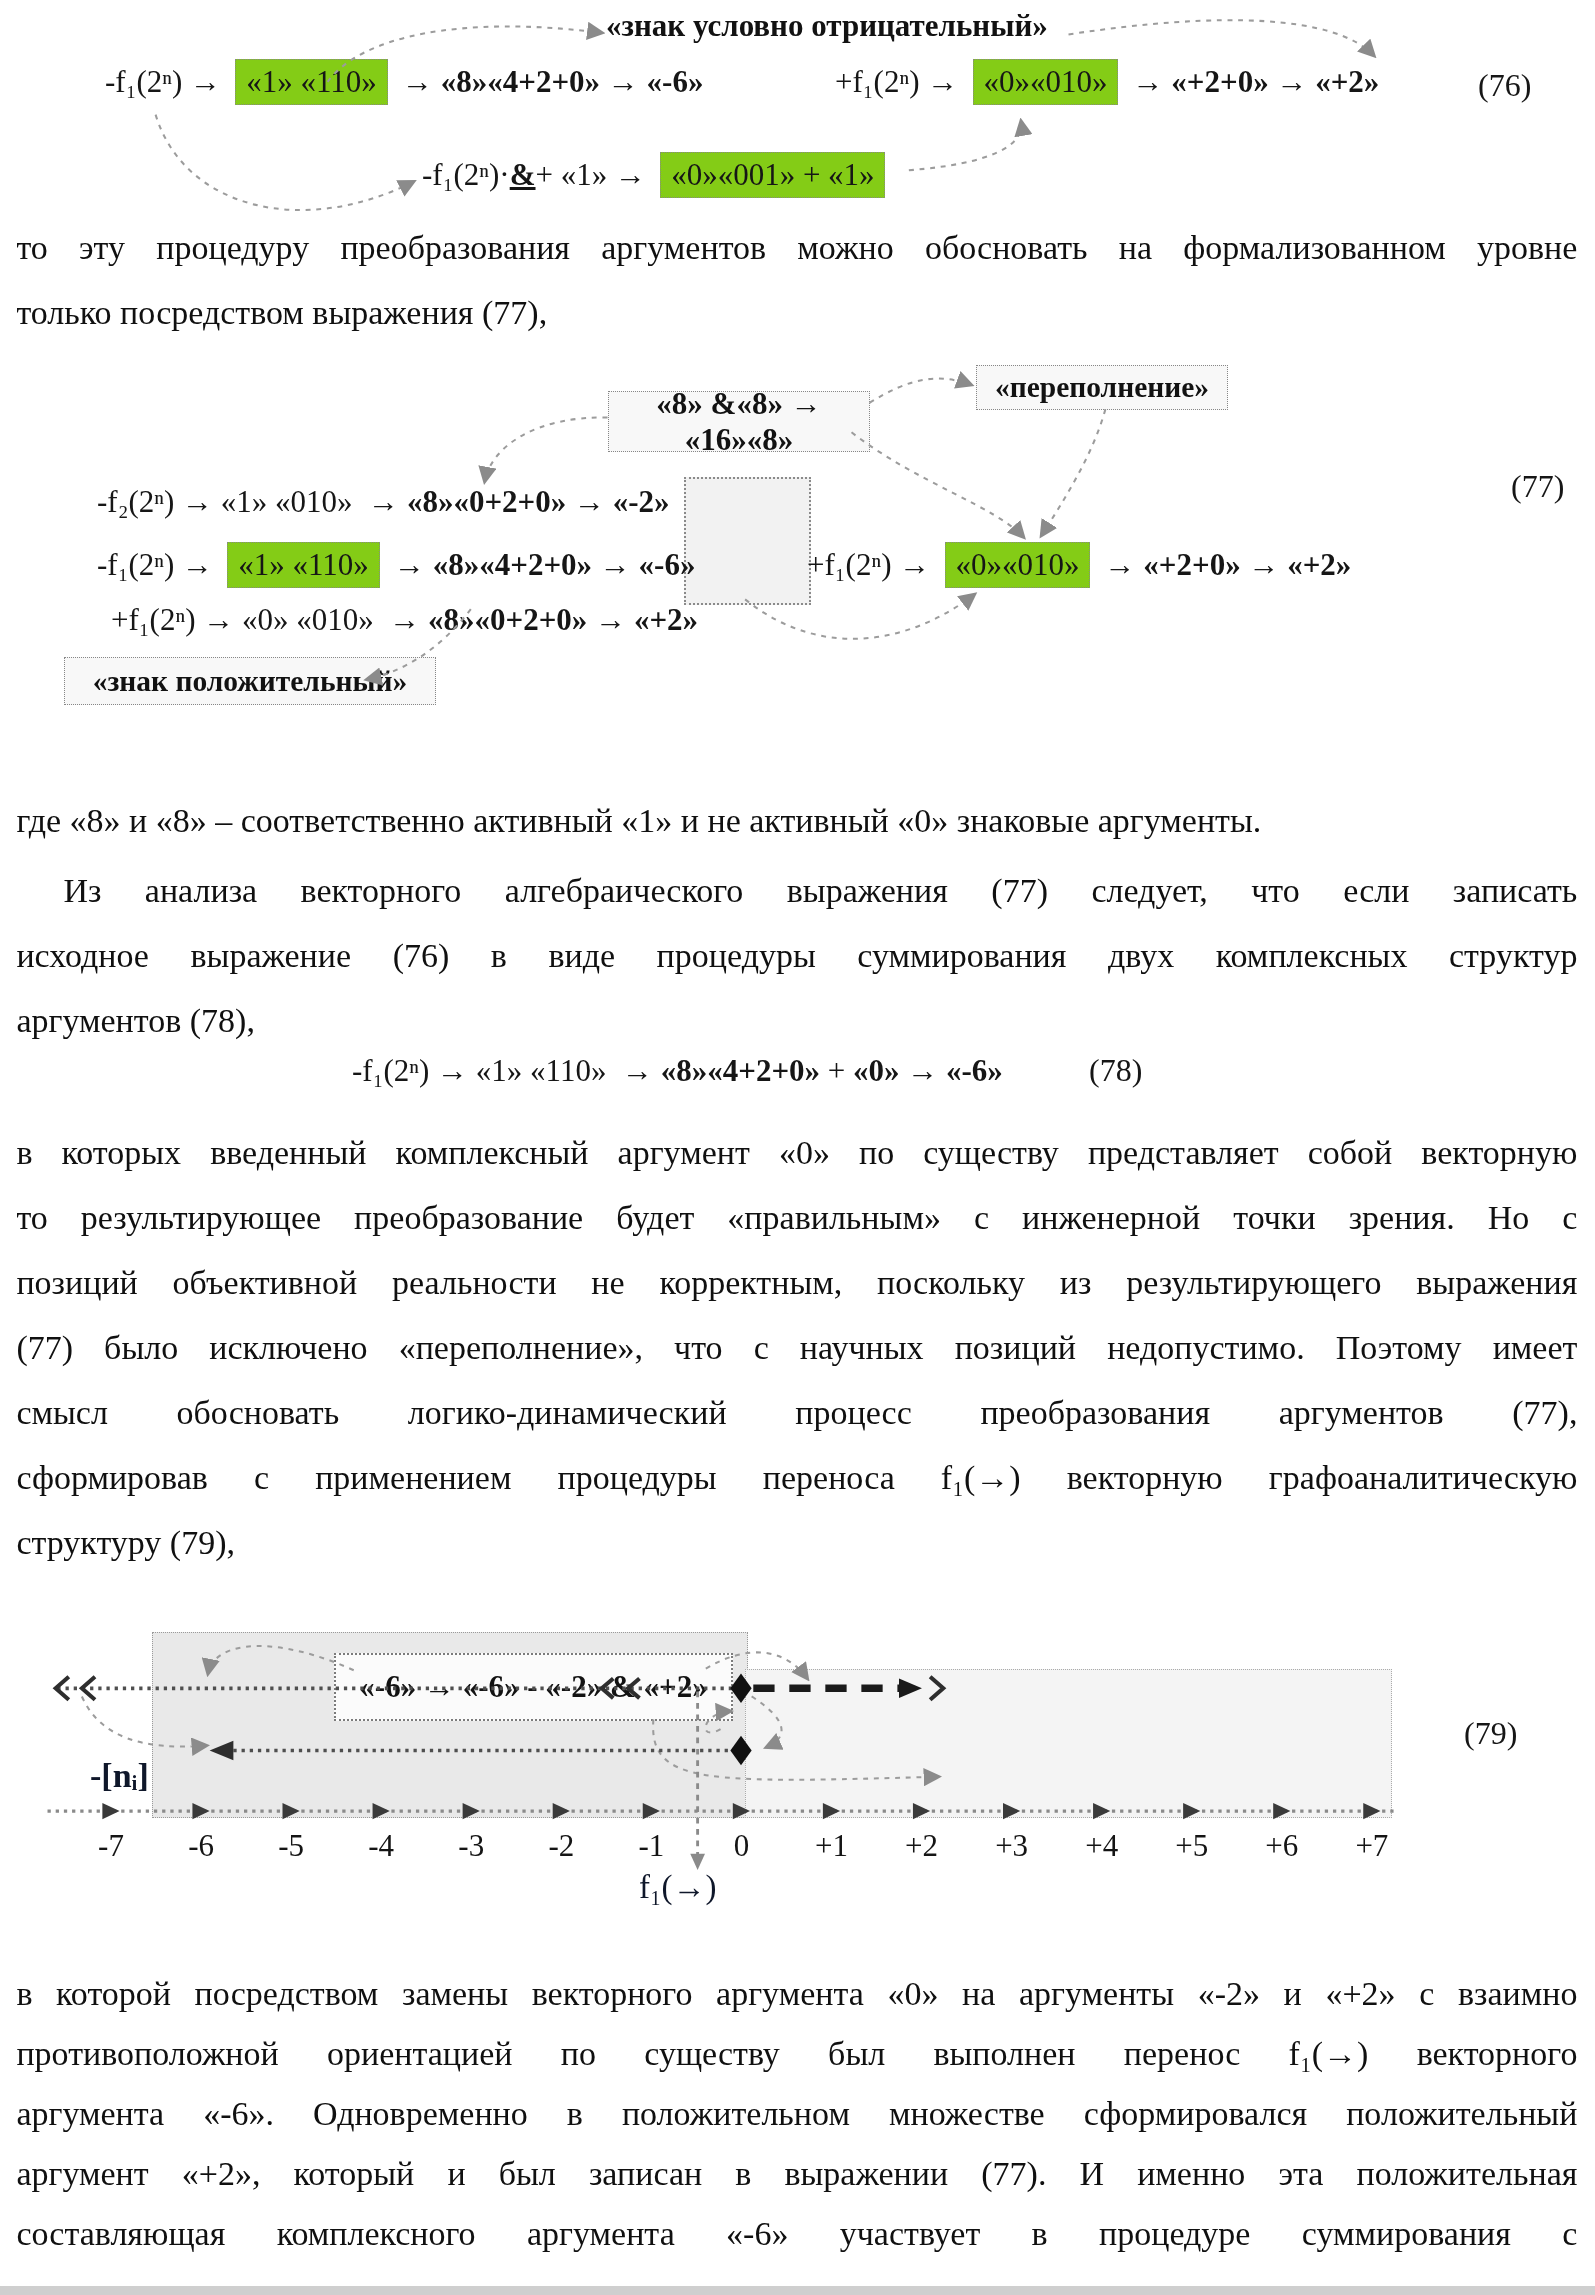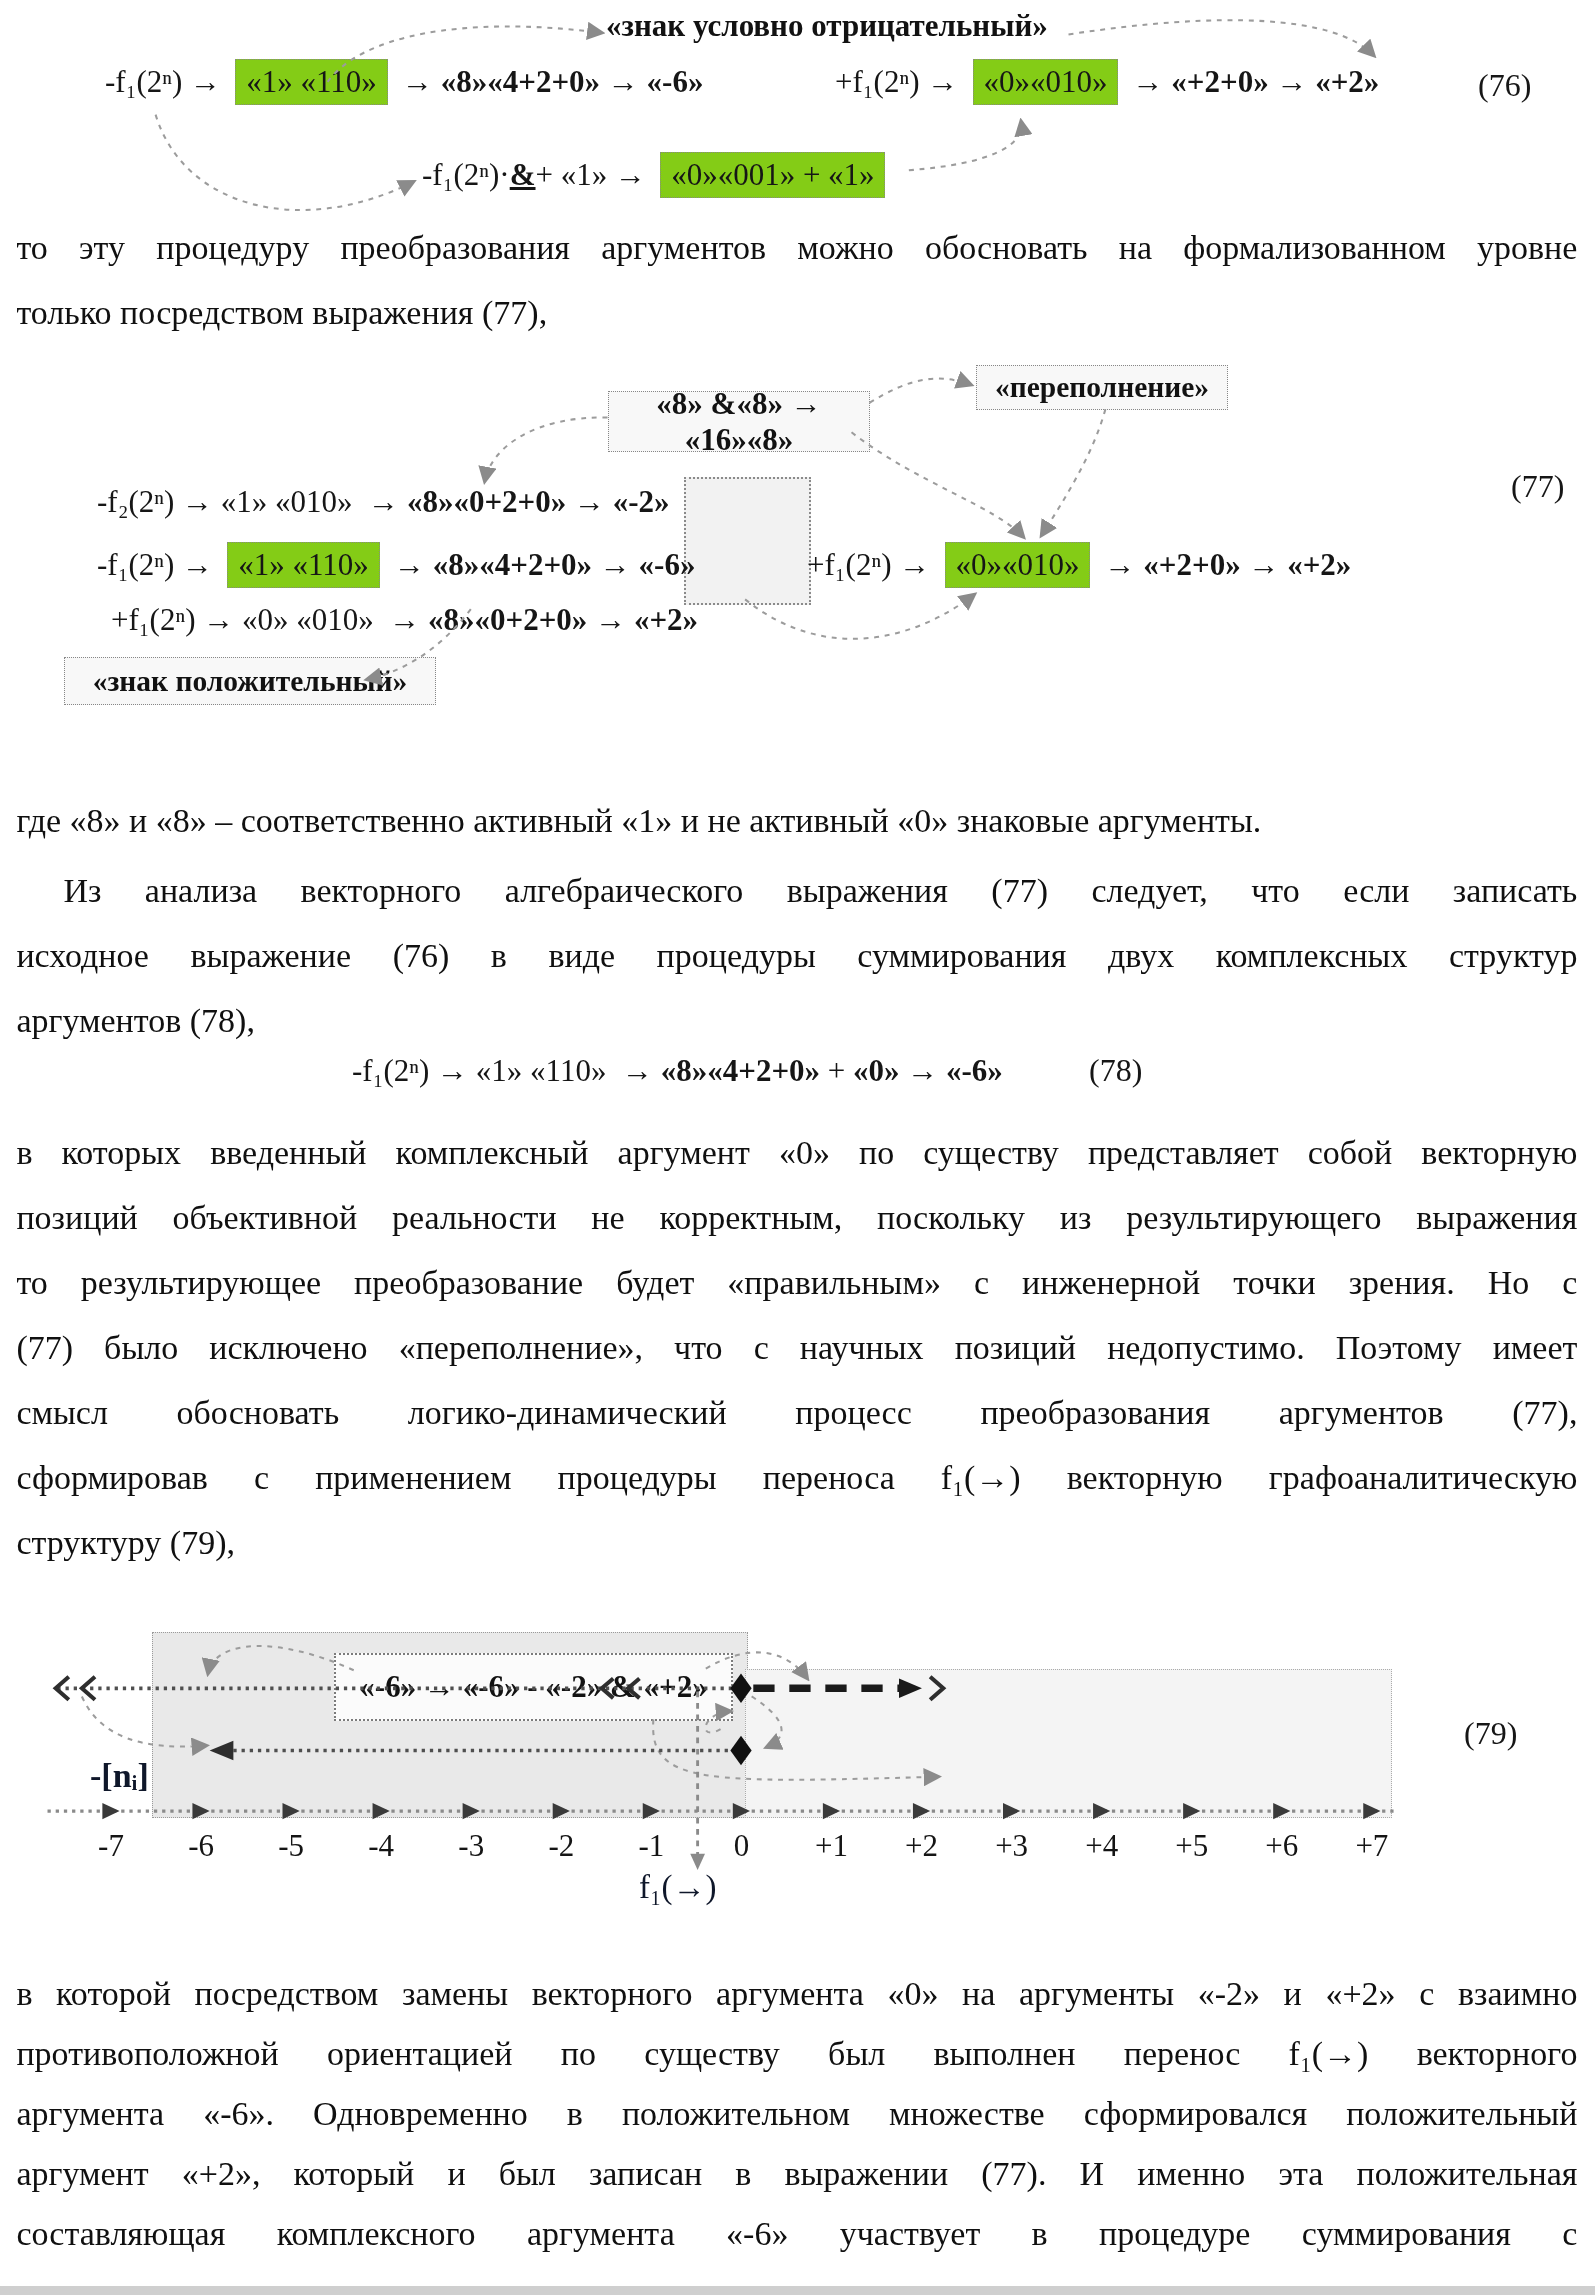--- a/index.html
+++ b/index.html
@@ -76,22 +76,22 @@
       <div class="tline lastline">аргументов (78),</div>
     </div>
 
   <div>
     <div class="frow z3" style="left:352px;top:1052px;"><span class="fseg">-f₁(2ⁿ) → «1» «110»  → </span><span class="fseg fb">«8»«4+2+0»</span><span class="fseg"> + </span><span class="fseg fb">«0»</span><span class="fseg"> → </span><span class="fseg fb">«-6»</span></div>
     <div class="eqnum z3" style="left:1089px;top:1052px;">(78)</div>
   </div>
 
   <div class="para" style="top:1120px;">
       <div class="tline">в которых введенный  комплексный аргумент  «0» по существу представляет собой векторную</div>
+      <div class="tline">то результирующее  преобразование будет «правильным» с инженерной точки зрения.  Но с</div>
       <div class="tline">позиций объективной реальности не корректным, поскольку из результирующего выражения</div>
-      <div class="tline">то результирующее  преобразование будет «правильным» с инженерной точки зрения.  Но с</div>
       <div class="tline">(77) было исключено  «переполнение», что с научных позиций недопустимо. Поэтому имеет</div>
       <div class="tline">смысл  обосновать  логико-динамический  процесс  преобразования  аргументов  (77),</div>
       <div class="tline">сформировав с применением  процедуры переноса f₁(→)  векторную графоаналитическую</div>
       <div class="tline lastline">структуру  (79),</div>
     </div>
 
   <div>
     <div class="abs zoneL z1"></div>
     <div class="abs zoneR z1"></div>
     <div class="abs innerBox z2">«-6» → «-6» - «-2» &amp; «+2»</div>

